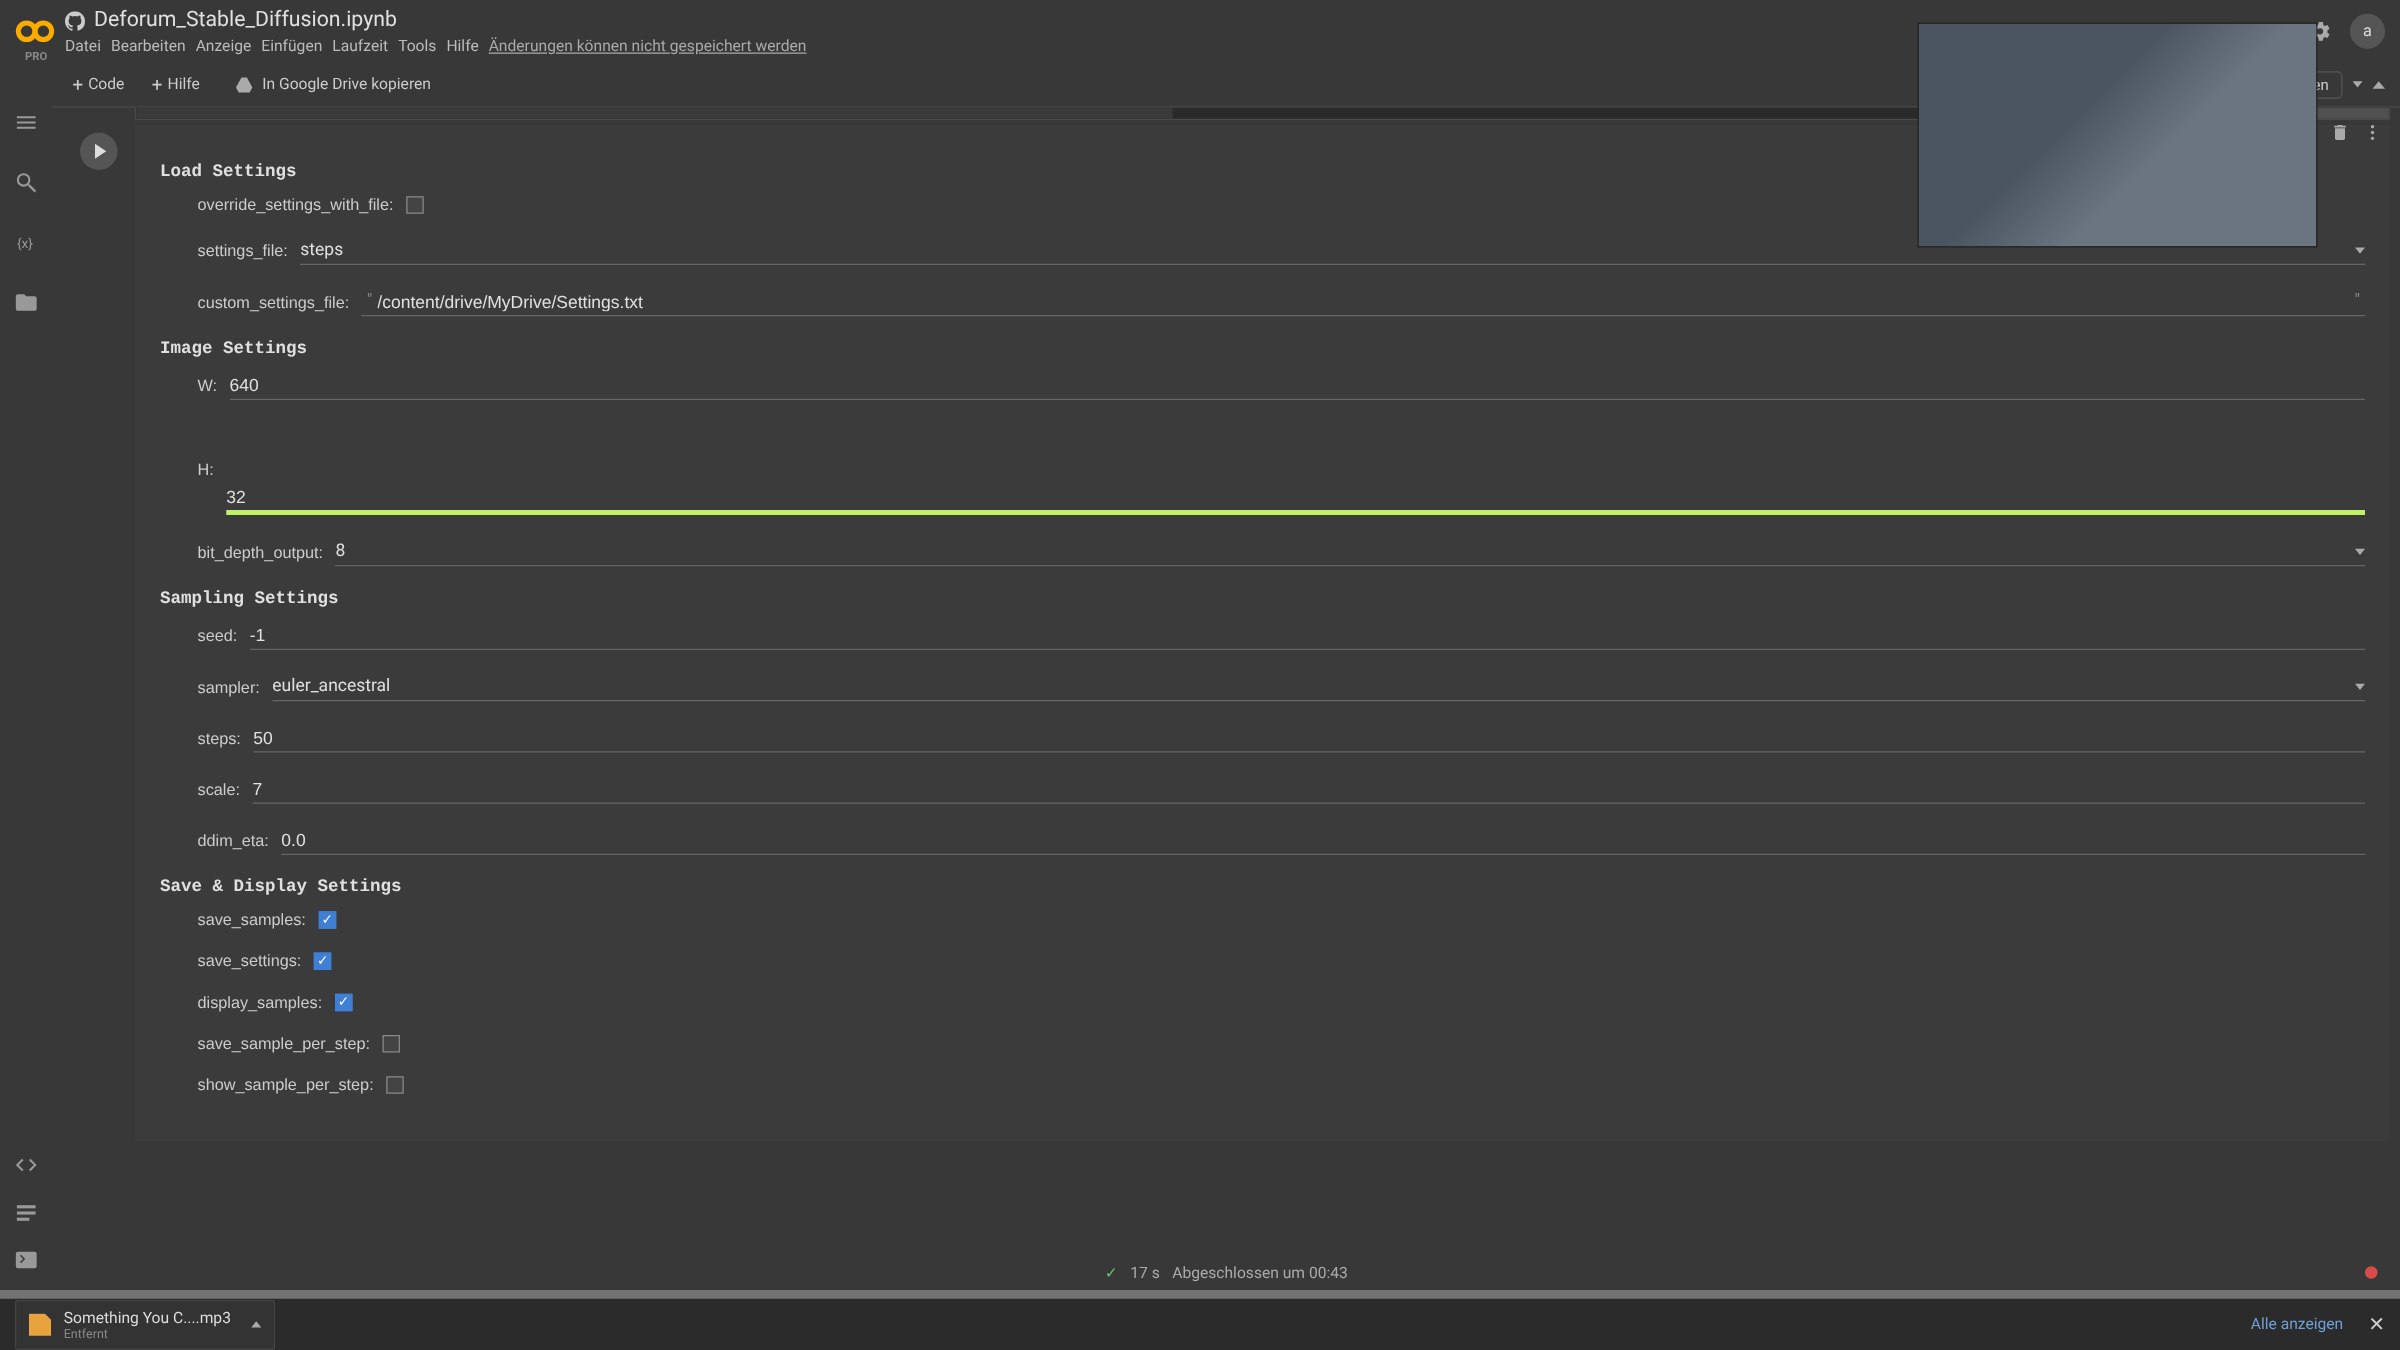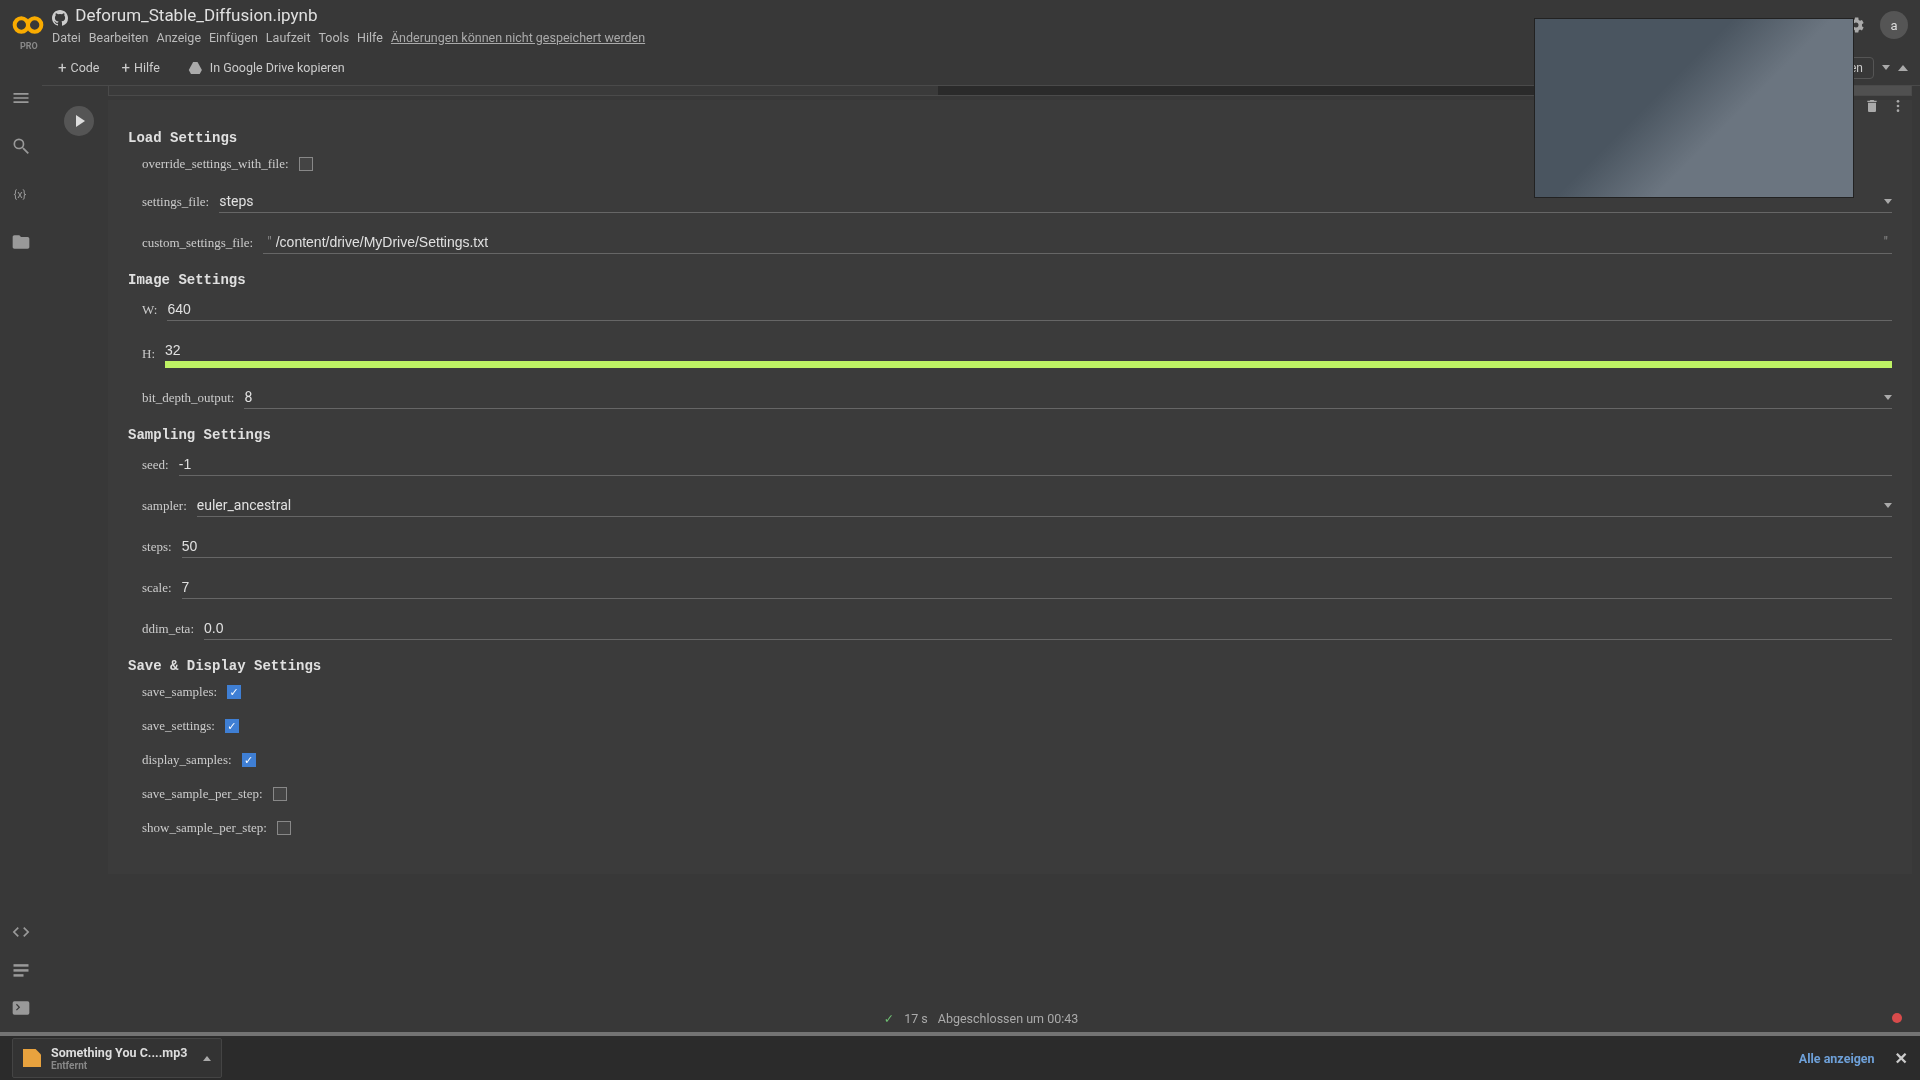--- a/index.html
+++ b/index.html
@@ -209,37 +209,38 @@
   font-family: Liberation Mono, monospace;
 }
 .section-title:first-child { margin-top: 0; }
 .form-row {
   display: flex;
   align-items: center;
   margin: 8px 0 18px 14px;
   gap: 10px;
 }
 .form-label {
-  font-family: Liberation Serif, serif;
+  font-family: Liberation Sans, sans-serif;
   font-size: 13px;
   color: #ccc;
   white-space: nowrap;
+  margin-left: 16px;
 }
 .form-input {
   flex: 1;
   background: transparent;
   border: none;
   border-bottom: 1px solid #666;
   color: #e0e0e0;
   font-size: 14px;
   padding: 3px 0;
   outline: none;
   font-family: Arial, sans-serif;
 }
-.form-input.active { border-bottom: 7px solid #bef264; }
+.form-input.active { border-bottom: 4px solid #bef264; margin-top: 48px; }
 .form-select {
   flex: 1;
   display: flex;
   justify-content: space-between;
   align-items: center;
   border-bottom: 1px solid #666;
   padding: 3px 0;
 }
 .form-select span { font-size: 14px; color: #e0e0e0; }
 .quote-wrap {
@@ -306,25 +307,24 @@
   position: absolute;
   right: 18px;
 }
 .downloads-bar {
   position: absolute;
   bottom: 0;
   left: 0;
   right: 0;
   height: 48px;
   background: #2b2b2b;
-  border-top: 4px solid #737373;
+  border-top: 7px solid #737373;
   display: flex;
   align-items: center;
   padding: 0 12px;
-  font-weight: bold;
 }
 .download-item {
   display: flex;
   align-items: center;
   gap: 10px;
   border: 1px solid #444;
   padding: 6px 10px;
   border-radius: 2px;
   background: #333;
 }

